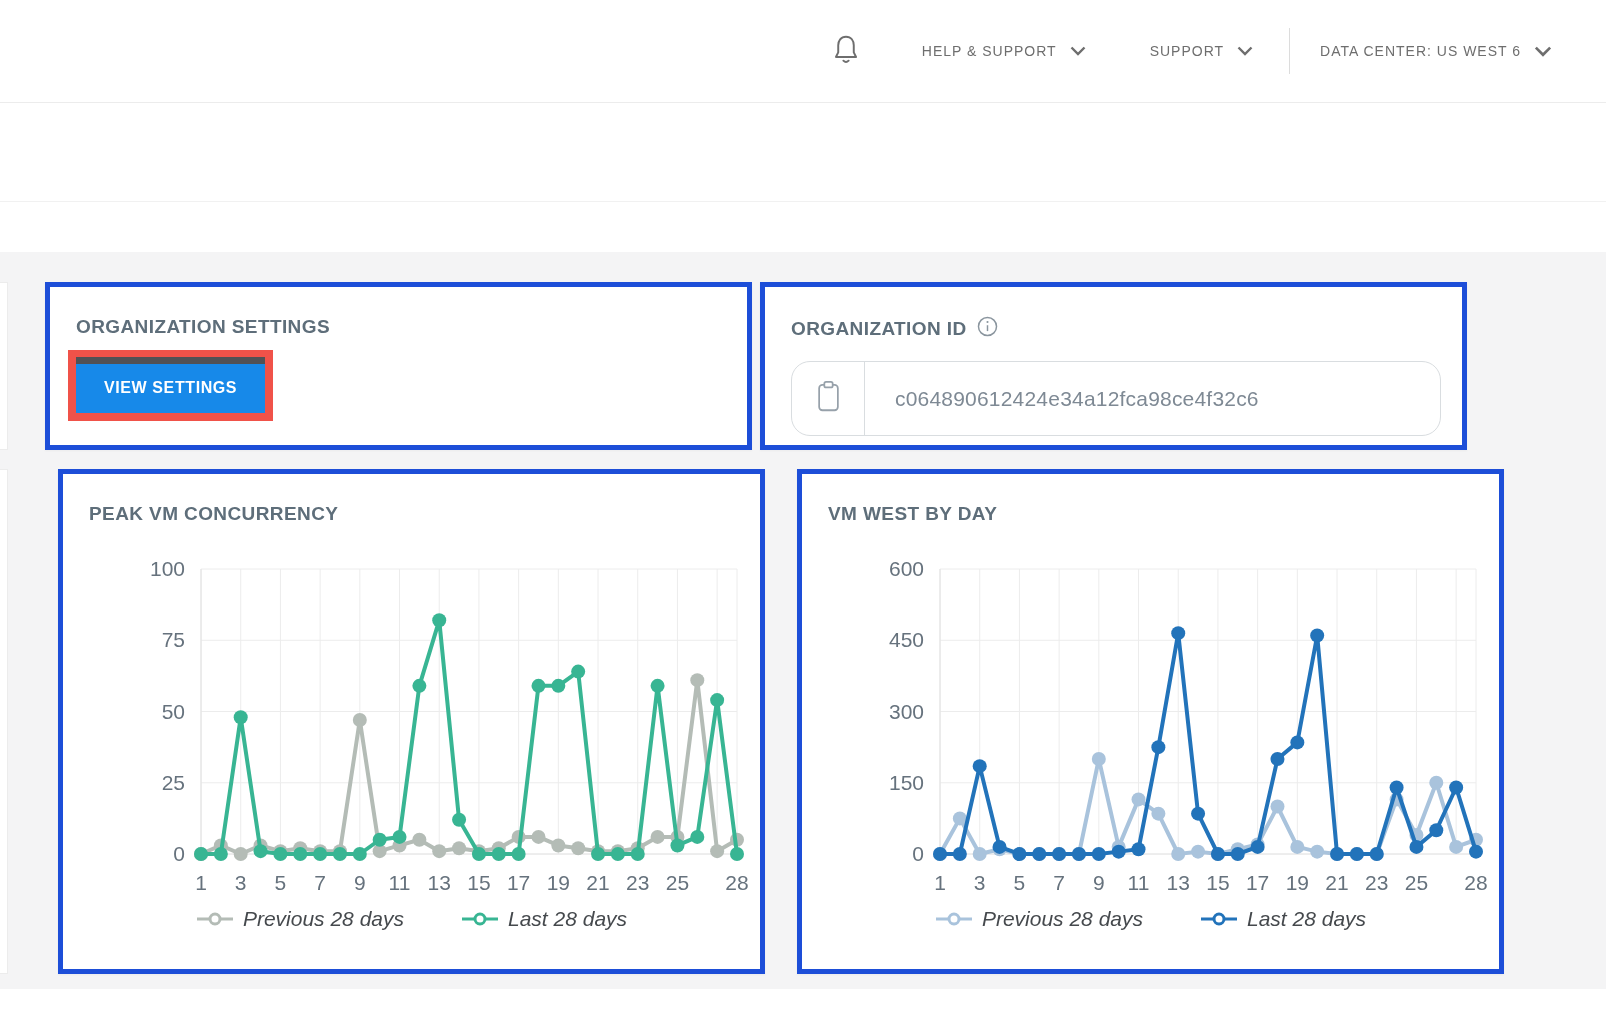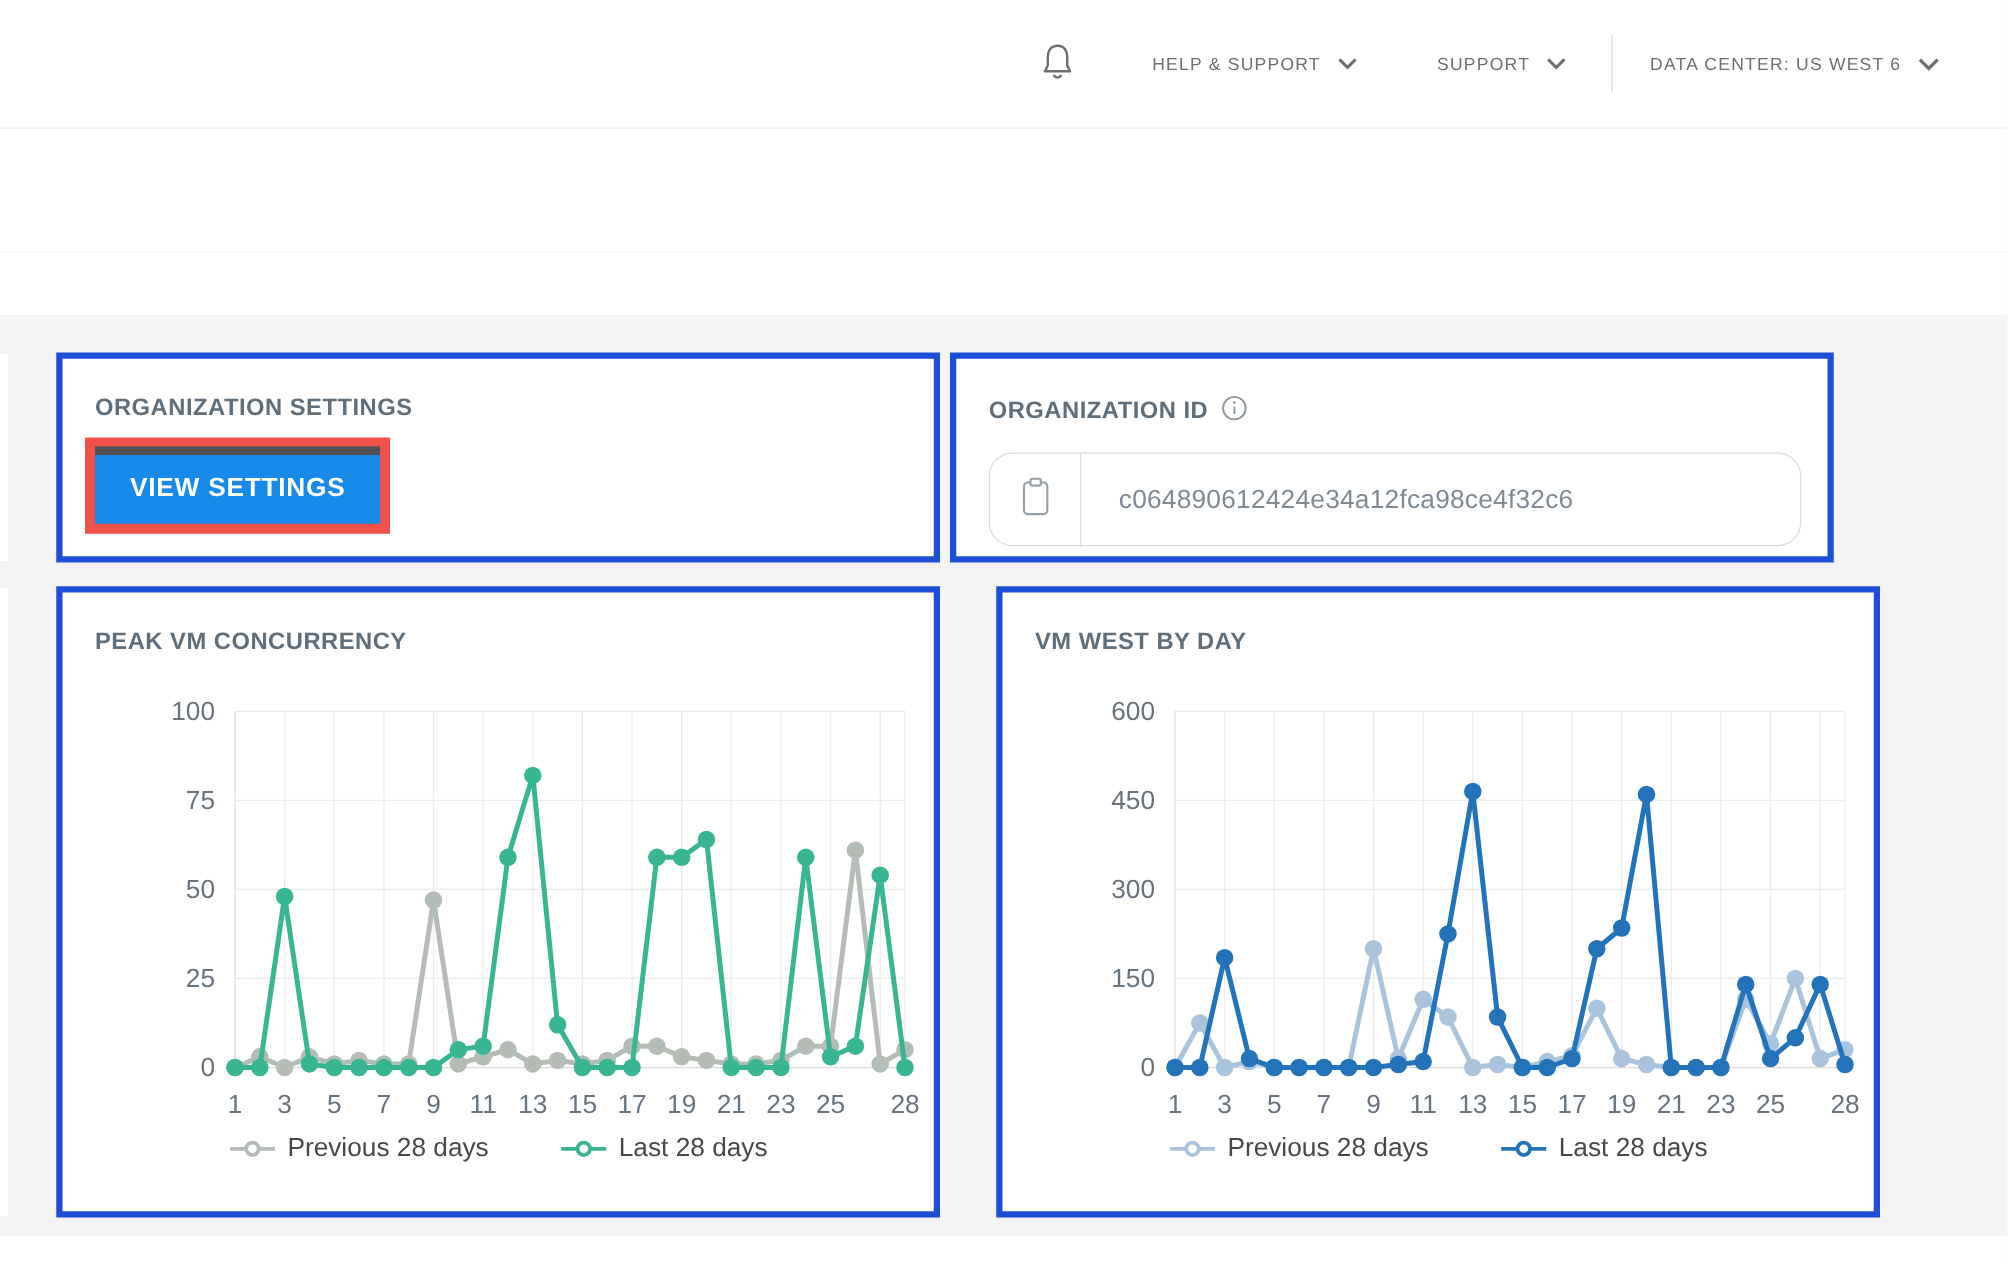--- a/index.html
+++ b/index.html
@@ -25,53 +25,53 @@
 
   .card { position:absolute; background:#ffffff; border:5px solid #1d4ed8;
           box-shadow:0 1px 2px rgba(0,0,0,0.04); }
   .card-title { font-size:19px; font-weight:700; color:#5e6e7a; letter-spacing:0.4px; }
 
   .sliver { position:absolute; left:0; width:8px; background:#ffffff;
             border:1px solid #ececec; border-left:none; }
 
   #card-org-settings { left:45px; top:30px;  width:707px; height:168px; }
   #card-org-id       { left:760px; top:30px; width:707px; height:168px; }
-  #card-chart-left   { left:45px; top:217px; width:707px; height:505px; }
+  #card-chart-left   { left:58px; top:217px; width:707px; height:505px; }
   #card-chart-right  { left:797px; top:217px; width:707px; height:505px; }
   #sliver-1 { top:30px; height:168px; }
   #sliver-2 { top:217px; height:505px; }
 
   #card-org-settings .card-title,
   #card-org-id .card-title,
   #card-chart-left .card-title,
   #card-chart-right .card-title { padding:29px 0 0 26px; }
 
   
   .highlight-frame { display:inline-block; margin:12px 0 0 18px; background:#f05249;
                      padding:7px 8px 8px 8px; }
   .dark-strip { height:7px; background:#515155; }
   .btn-view-settings { display:block; width:100%; border:none; background:#1789e9;
                        color:#ffffff; font-family:"Liberation Sans",sans-serif;
-                       font-size:21px; font-weight:700; letter-spacing:0.6px;
+                       font-size:16px; font-weight:700; letter-spacing:0.6px;
                        padding:15px 28px 16px 28px; cursor:pointer; }
 
   
   .org-id-head { display:flex; align-items:center; gap:10px; padding:29px 0 0 26px; }
   .copy-group { display:flex; margin:20px 0 0 26px; width:650px; height:75px;
                 border:1px solid #d9dde0; border-radius:19px; background:#fff; overflow:hidden; }
   .copy-left  { width:73px; border-right:1px solid #d9dde0; display:flex;
                 align-items:center; justify-content:center; cursor:pointer; }
   .copy-value { flex:1; display:flex; align-items:center; padding-left:30px;
                 font-size:21px; color:#7e8994; letter-spacing:0.2px; }
 
   
   .chart-svg { display:block; margin:16px 0 0 26px; }
   .chart-svg text.tick { font-family:"Liberation Sans",sans-serif; font-size:21px; fill:#66727d; }
   .legend { display:flex; justify-content:center; gap:57px; margin-top:6px;
-            font-size:21px; color:#45494d; }
+            font-size:21px; color:#45494d;font-style:italic; }
   .legend-item { display:flex; align-items:center; gap:9px; cursor:pointer; }
 </style>
 </head>
 <body>
 
 <div class="topnav">
   <span class="bell-wrap">
     <span>
       <svg width="28" height="32" viewBox="0 0 24 28" fill="none" stroke="#6e6e6e" stroke-width="1.7">
         <path d="M12 3.2 C7.4 3.2 5.2 6.8 5.2 10.8 L5.2 17 L3.2 21 L20.8 21 L18.8 17 L18.8 10.8 C18.8 6.8 16.6 3.2 12 3.2 Z" stroke-linejoin="round"></path>

